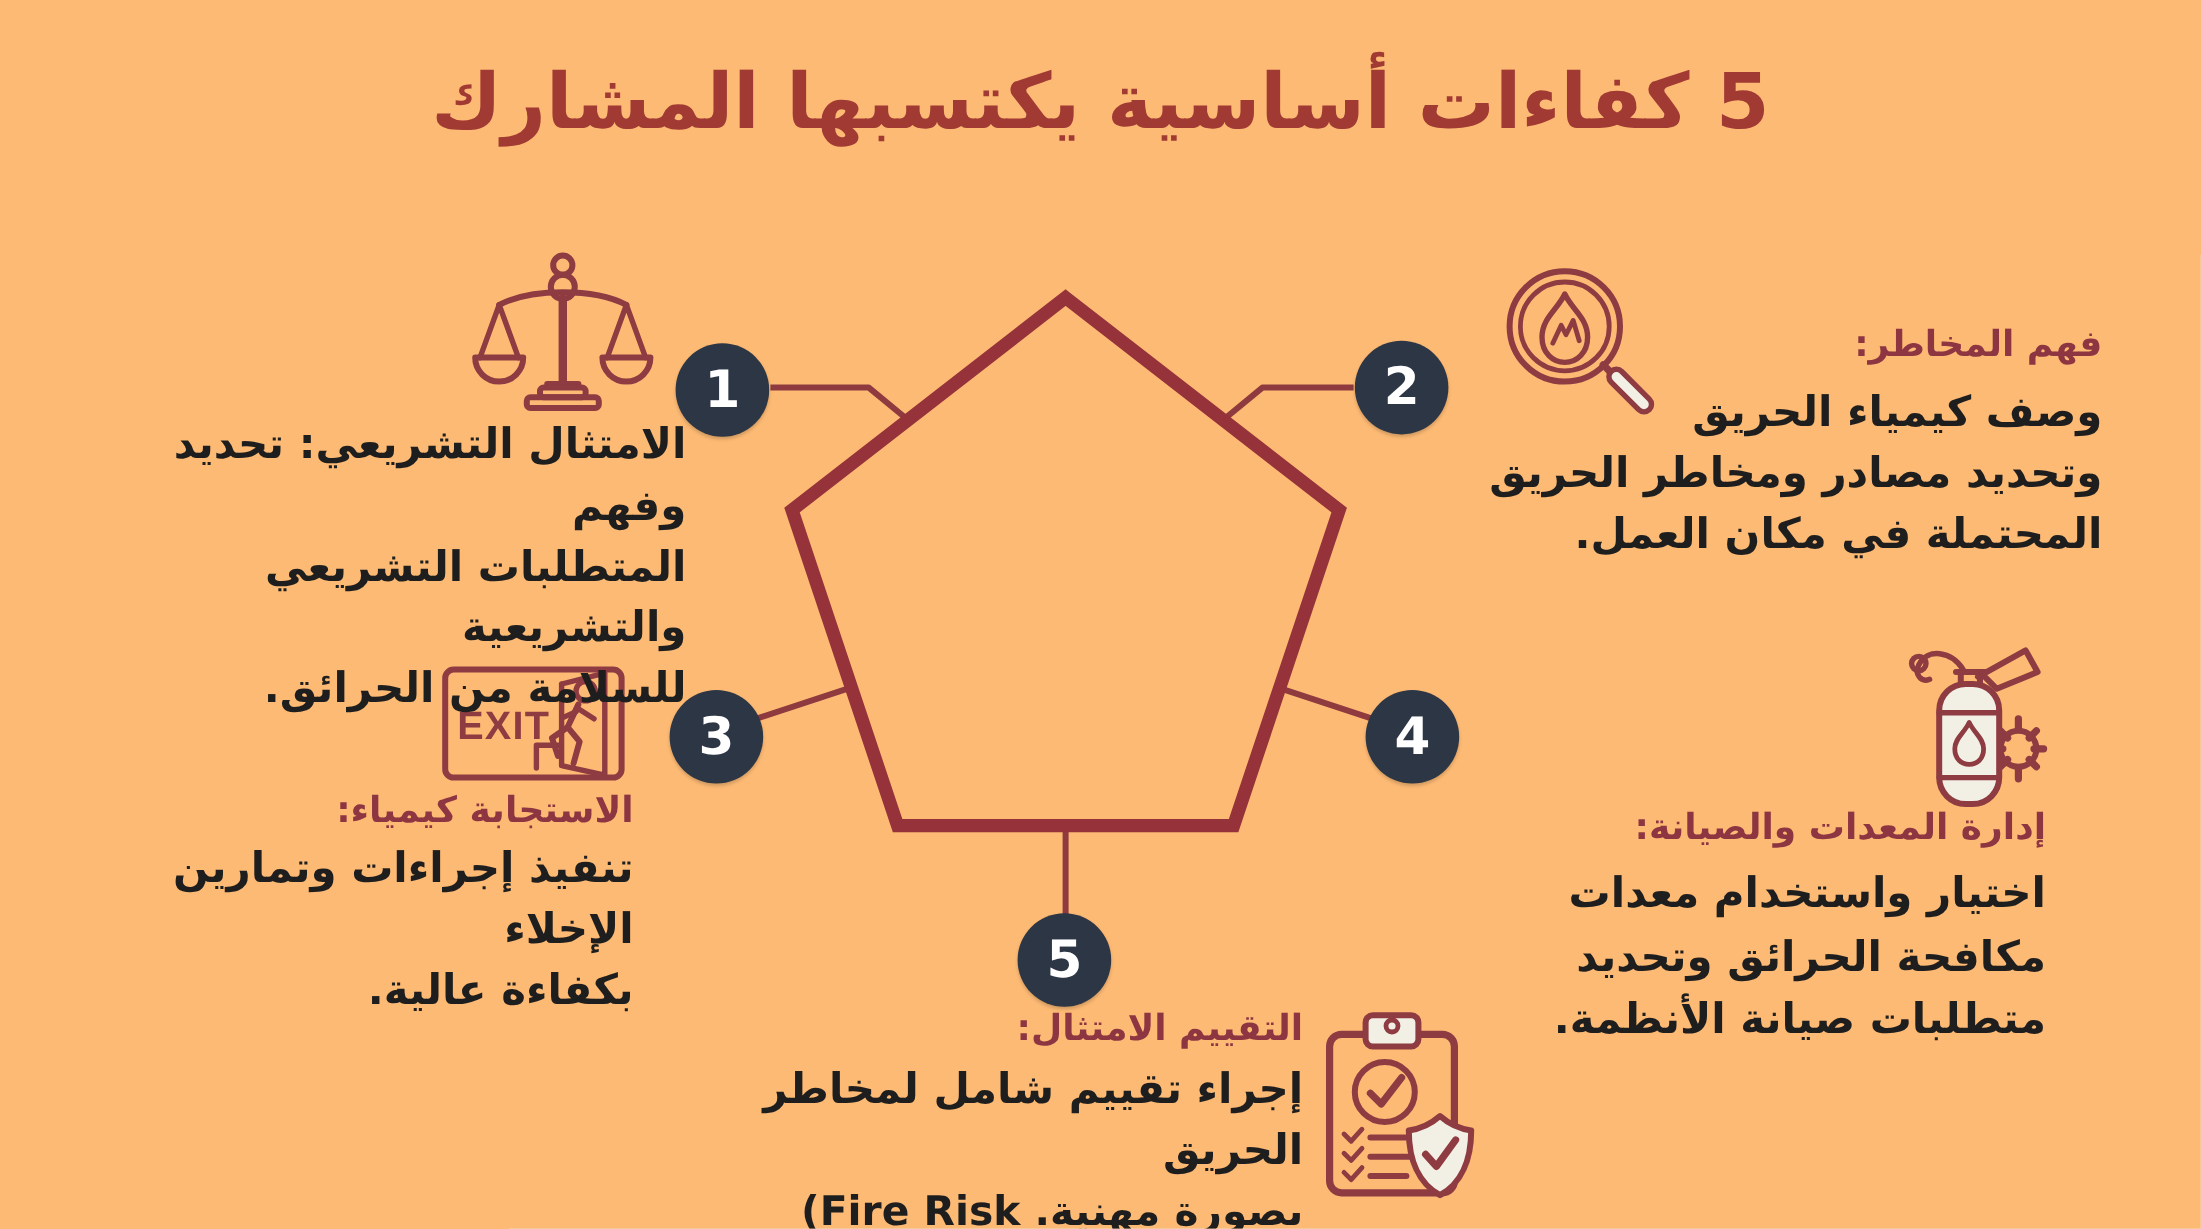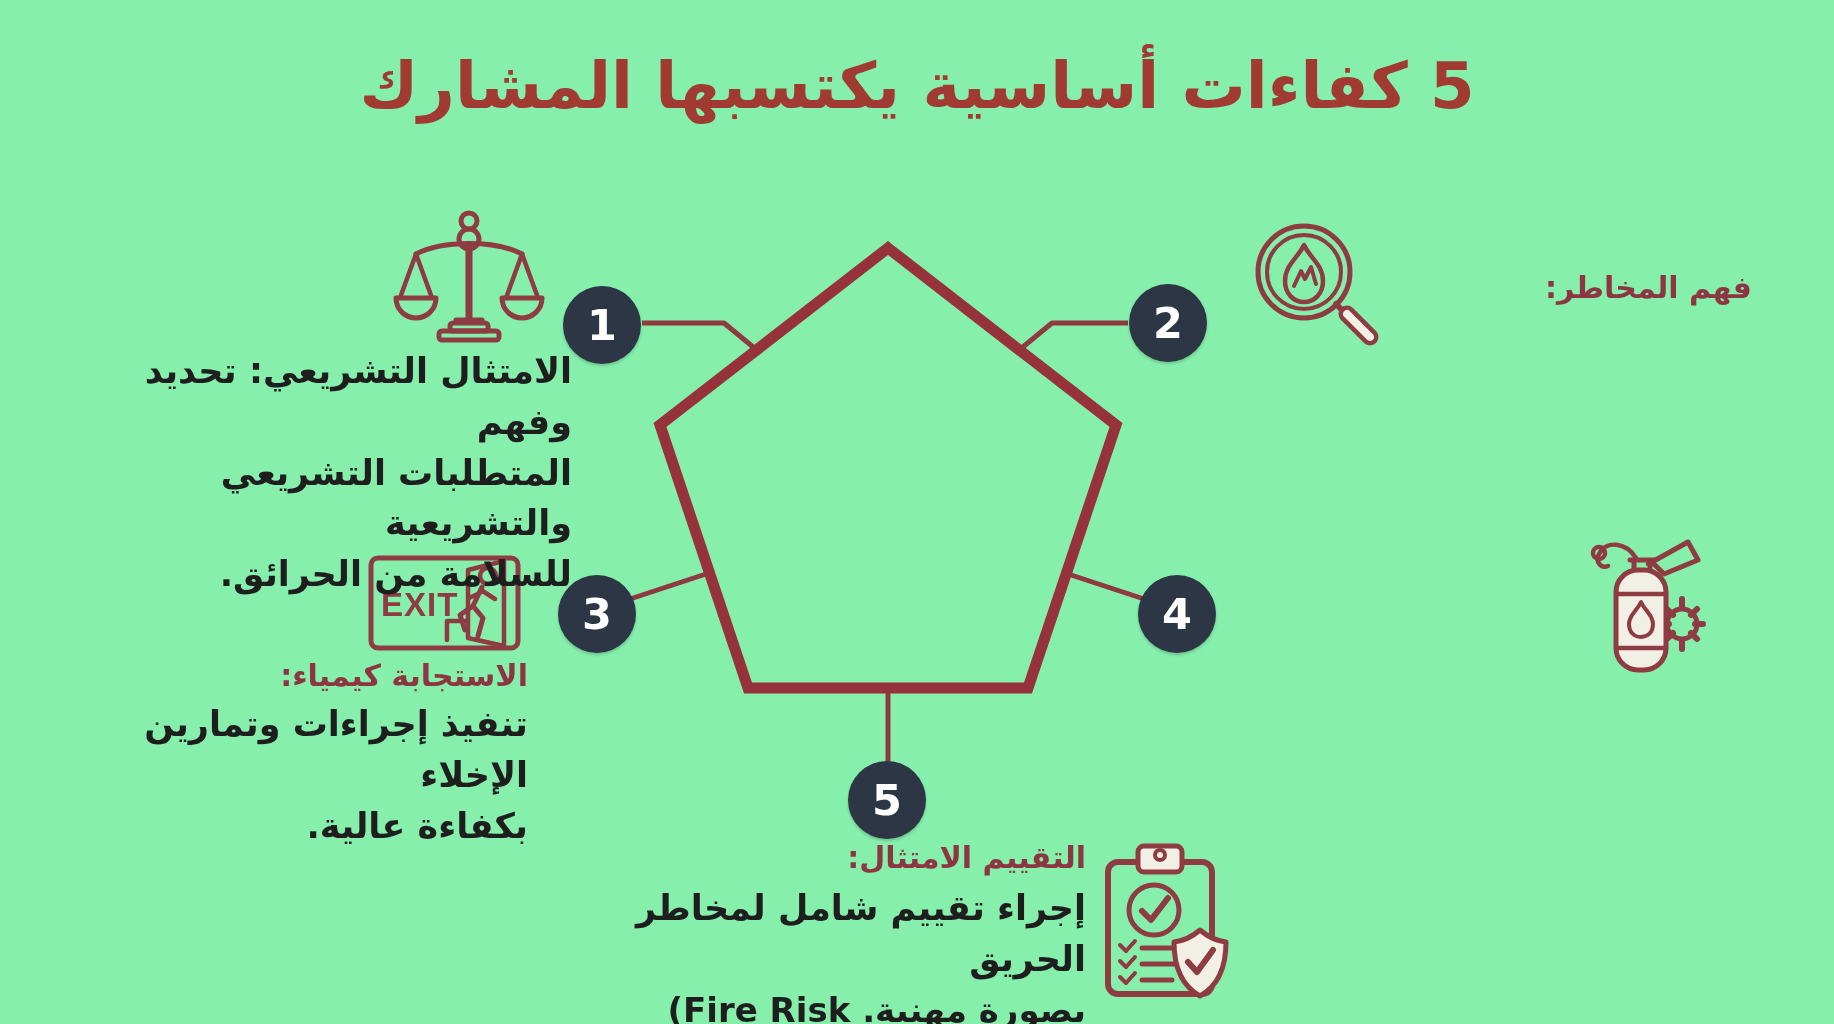--- a/index.html
+++ b/index.html
@@ -1,18 +1,18 @@
 <!DOCTYPE html>
 <html><head>
 <meta charset="utf-8">
 <style>
   html,body{margin:0;padding:0;background:#e6e2d4;}
   .stage{
     position:relative;width:1834px;height:1024px;overflow:hidden;
-    background:#86efac;
+    background:#fdba74;
     font-family:"DejaVu Sans", sans-serif;
   }
   .title{
     position:absolute;top:38px;left:0;right:0;
     text-align:center;font-size:64px;font-weight:bold;color:#a23a34;
     line-height:1.5;letter-spacing:0px;
   }
   .diagram-svg{position:absolute;left:0;top:0;}
   .badge{
     position:absolute;width:78px;height:78px;border-radius:50%;
@@ -149,30 +149,43 @@
   </svg>
 
   <div class="tblock t1">
     <div class="line">الامتثال التشريعي: تحديد وفهم</div>
     <div class="line">المتطلبات التشريعي والتشريعية</div>
     <div class="line">للسلامة من الحرائق.</div>
   </div>
 
   <div class="tblock t2">
     <div class="heading">فهم المخاطر:</div>
+    <div class="body">
+      <div class="line">وصف كيمياء الحريق</div>
+      <div class="line">وتحديد مصادر ومخاطر الحريق</div>
+      <div class="line">المحتملة في مكان العمل.</div>
+    </div>
   </div>
 
   <div class="tblock t3">
     <div class="heading">الاستجابة كيمياء:</div>
     <div class="body">
       <div class="line">تنفيذ إجراءات وتمارين الإخلاء</div>
       <div class="line">بكفاءة عالية.</div>
     </div>
   </div>
 
+  <div class="tblock t4">
+    <div class="heading">إدارة المعدات والصيانة:</div>
+    <div class="body">
+      <div class="line">اختيار واستخدام معدات</div>
+      <div class="line">مكافحة الحرائق وتحديد</div>
+      <div class="line">متطلبات صيانة الأنظمة.</div>
+    </div>
+  </div>
 
   <div class="tblock t5">
     <div class="heading">التقييم الامتثال:</div>
     <div class="body">
       <div class="line">إجراء تقييم شامل لمخاطر الحريق</div>
       <div class="line line2" dir="rtl"><span>بصورة مهنية.</span> <span dir="ltr">(Fire Risk Assessment)</span></div>
     </div>
   </div>
 
 </div>

